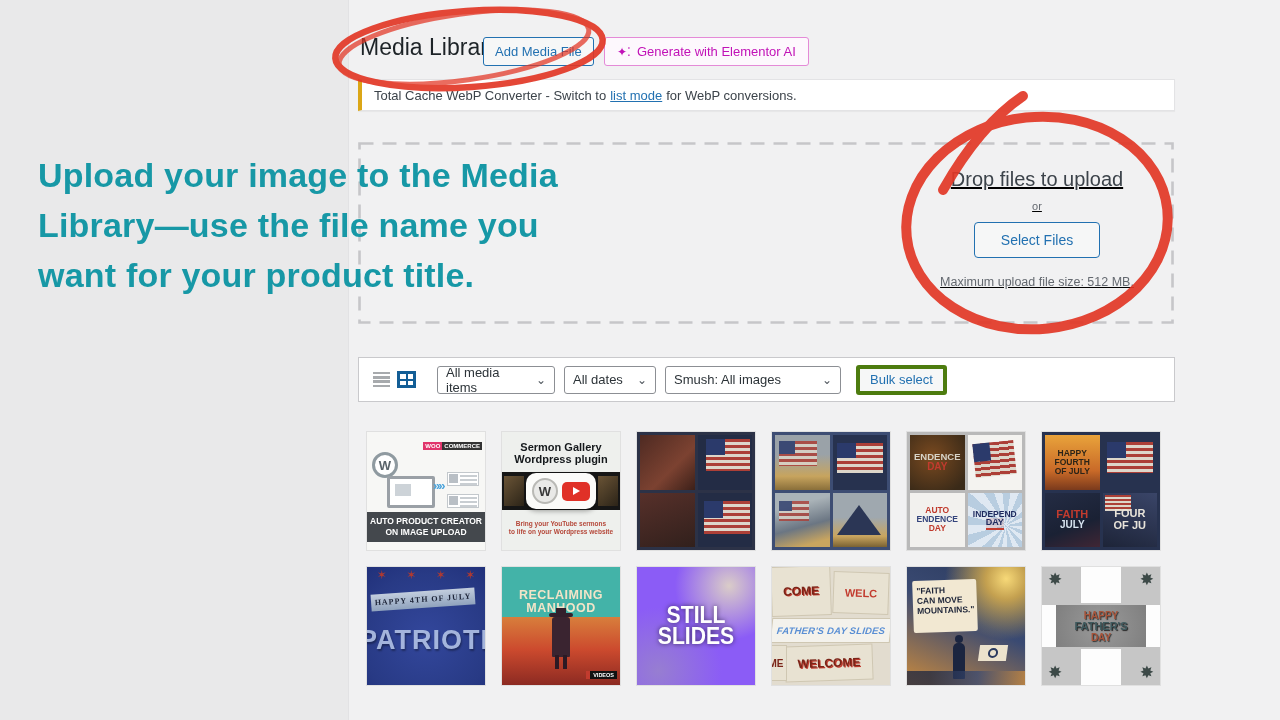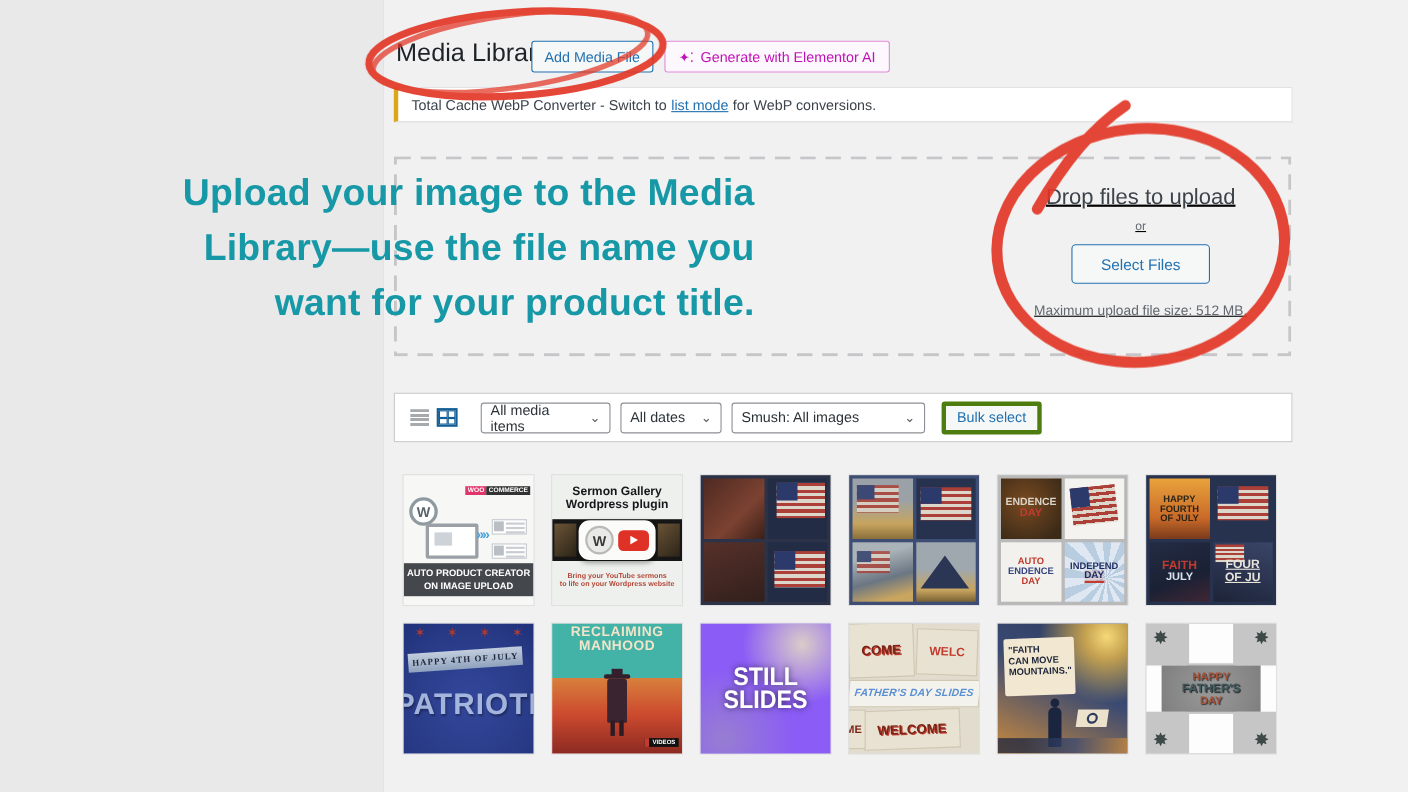--- a/index.html
+++ b/index.html
@@ -134,39 +134,39 @@
   .t5 .d .l1 { color:#1e2a5e; font-size:8.5px; }
   .t5 .d .l2 { color:#1e2a5e; font-size:9px; background:#c23b2e22; border-bottom:2px solid #c23b2e; }
 
   .t6 { background:#27324f; }
   .t6 .a { position:relative; background:linear-gradient(180deg,#e9a33b,#c96a28 65%,#7a3a1c); }
   .t6 .b { position:relative; background:#27324f; }
   .t6 .c { position:relative; background:linear-gradient(160deg,#242c44,#1a2134 60%,#402634); }
   .t6 .d { position:relative; background:linear-gradient(200deg,#3a4568,#1d2438); }
   .t6 .a .qtxt { color:#2b2418; font-size:8.5px; }
   .t6 .c .l1 { color:#c23b2e; font-size:11px; } .t6 .c .l2 { color:#d8e4f0; font-size:10px; }
-  .t6 .d .qtxt { color:#e8e4da; font-size:11px;text-decoration:underline; }
+  .t6 .d .qtxt { color:#e8e4da; font-size:11px; }
   .t6 .mini-flag { position:absolute; left:2px; top:2px; width:26px; height:16px;
                    background:repeating-linear-gradient(180deg,#ac3f37 0 2px,#ddd6ca 2px 4px); }
 
   
   .t7 { background:radial-gradient(circle at 50% 60%, #33479c, #283a85 70%, #20307a); }
   .t7 .stars { position:absolute; top:1px; left:0; right:0; display:flex; justify-content:space-around;
                color:#b03a30; font-size:12px; }
   .t7 .ribbon { position:absolute; left:4px; right:10px; top:24px; height:17px;
                 background:linear-gradient(180deg,#c3cede,#8fa2bd); transform:rotate(-4deg);
                 display:flex; align-items:center; justify-content:center; color:#1d2438;
                 font-size:8px; font-weight:800; letter-spacing:1px; font-family:"Liberation Serif",serif; }
   .t7 .big { position:absolute; left:-8px; top:58px; width:134px; text-align:center;
              font-size:27px; font-weight:800; color:#b9c9ea; opacity:.85; letter-spacing:1px;
              text-shadow:1px 2px 2px rgba(0,0,0,.4); }
 
   
   .t8 { background:linear-gradient(180deg,#43b3a8 0 42%, #d87f3c 42%, #cc4a2e 70%, #8c2a22); }
-  .t8 .ttl { position:absolute; top:1px; left:0; right:0; text-align:center; color:#f2e4c8;
+  .t8 .ttl { position:absolute; top:22px; left:0; right:0; text-align:center; color:#f2e4c8;
              font-size:12.5px; line-height:13px; font-weight:800; letter-spacing:.5px; }
   .t8 .man { position:absolute; left:50%; top:46px; transform:translateX(-50%); width:20px; height:58px; }
   .t8 .hat { position:absolute; left:-2px; top:0; width:24px; height:4px; background:#33202c; border-radius:2px; }
   .t8 .crown { position:absolute; left:5px; top:-5px; width:10px; height:6px; background:#33202c; }
   .t8 .body { position:absolute; left:1px; top:4px; width:18px; height:40px; background:#3a2430;
               border-radius:3px 3px 1px 1px; }
   .t8 .legs { position:absolute; left:4px; top:42px; width:4px; height:14px; background:#2c1a24;
               box-shadow:8px 0 0 #2c1a24; }
   .t8 .wm { position:absolute; right:3px; bottom:6px; font-size:5.5px; font-weight:bold; color:#fff;
             background:#111; padding:1px 3px; border-left:4px solid #c23b2e; }
@@ -214,21 +214,21 @@
   .t12 { background:#c6c6c6; }
   .t12 .wsq { position:absolute; background:#fdfdfd; }
   .t12 .burst { position:absolute; color:#3d4a48; font-size:17px; }
   .t12 .panel { position:absolute; left:14px; top:38px; width:90px; height:42px;
                 background:radial-gradient(circle,#9a9a9a,#7f7f7f); display:flex; flex-direction:column;
                 align-items:center; justify-content:center; font-weight:800; line-height:11px; }
   .t12 .panel .h { color:#a8543a; font-size:10px; text-shadow:1px 1px 1px #333; }
   .t12 .panel .f { color:#3f5a5e; font-size:11px; text-shadow:1px 1px 1px #222; }
 
   
-  .overlay-text { position:absolute; left:38px; top:150px; width:648px; text-align:right;
+  .overlay-text { position:absolute; left:38px; top:150px; width:648px; text-align:left;
                   font-size:34px; line-height:50px; font-weight:800; color:#1798a6;
                   letter-spacing:.2px; z-index:30; }
   .anno-svg { position:absolute; left:0; top:0; width:1280px; height:720px; z-index:40;
               pointer-events:none; }
 </style>
 </head>
 <body>
 
 <div class="wp-panel"></div>
 

